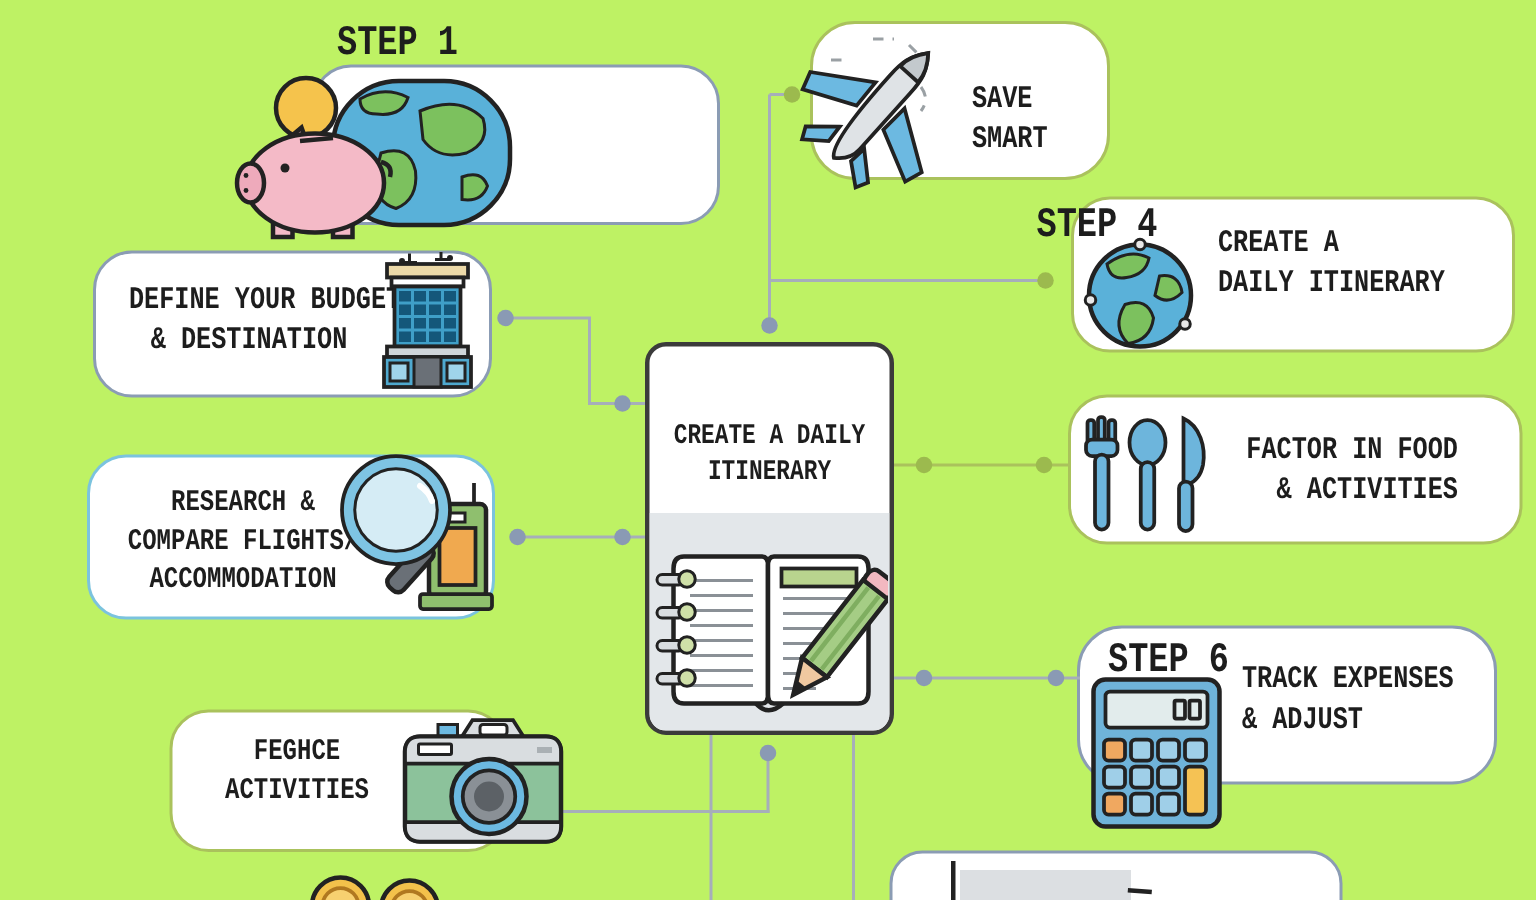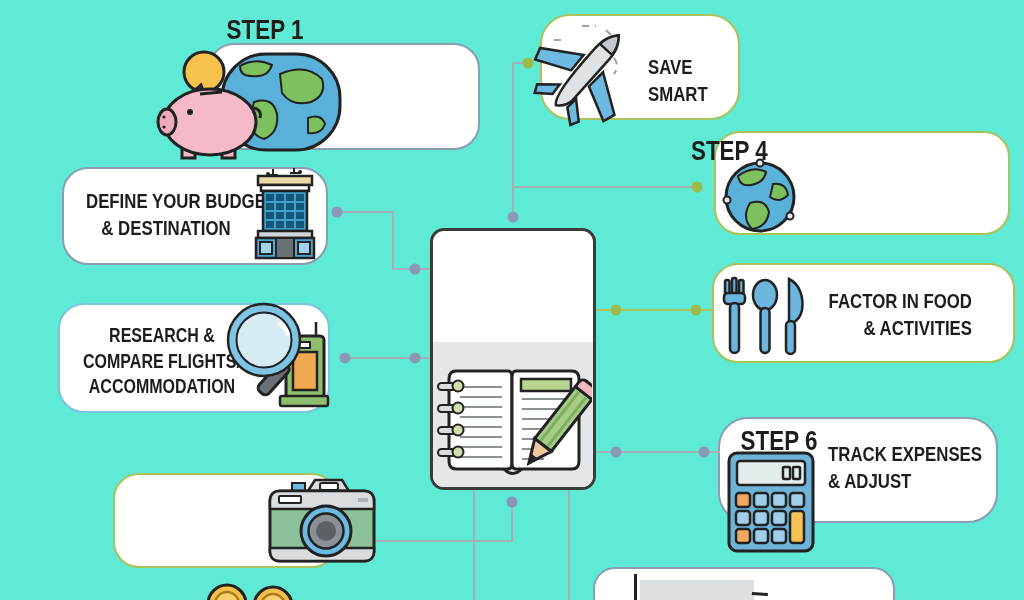--- a/index.html
+++ b/index.html
@@ -1,17 +1,17 @@
 <!DOCTYPE html>
 <html><head>
 <meta charset="utf-8">
 <style>
   html,body{margin:0;padding:0;}
-  #stage{position:relative;width:1024px;height:600px;background:#5eead4;overflow:hidden;
-         font-family:Liberation Sans, sans-serif;color:#1d1d1d;}
+  #stage{position:relative;width:1024px;height:600px;background:#bef264;overflow:hidden;
+         font-family:Liberation Mono, monospace;color:#1d1d1d;}
   .card{position:absolute;background:#fff;border:2.5px solid #8b9cb4;border-radius:26px;box-sizing:border-box;}
   .b-green{border-color:#aac25c;}
   .b-cyan{border-color:#7bc3de;}
   .b-dark{border-color:#3b3b3b;border-width:3px;border-radius:14px;overflow:hidden;}
   .txt{position:absolute;font-weight:700;line-height:1.28;z-index:5;}
   .cx{transform:scaleX(0.8);transform-origin:50% 50%;}
   .cxl{transform:scaleX(0.8);transform-origin:0 50%;}
   .step-label{font-size:28px;letter-spacing:0px;}
   .body-txt{font-size:21px;}
   .txt span{display:block;white-space:nowrap;}
@@ -88,42 +88,60 @@
   </div>
 
   <div class="txt" style="left:62px;top:323px;width:200px;text-align:center;font-size:20px;">
     <div class="cx">
       <span>RESEARCH &amp;</span>
       <span>COMPARE FLIGHTS/</span>
       <span>ACCOMMODATION</span>
     </div>
   </div>
 
+  <div class="txt" style="left:426px;top:278px;width:174px;text-align:center;font-size:19px;z-index:8;">
+    <div class="cx">
+      <span>CREATE A DAILY</span>
+      <span>ITINERARY</span>
+    </div>
+  </div>
 
   <div class="txt step-label" style="left:691px;top:133px;width:110px;text-align:left;z-index:8;">
     <div class="cxl">STEP 4</div>
+  </div>
+  <div class="txt body-txt" style="left:812px;top:150px;width:195px;text-align:left;">
+    <div class="cxl">
+      <span>CREATE A</span>
+      <span>DAILY ITINERARY</span>
+    </div>
   </div>
 
   <div class="txt body-txt" style="left:824px;top:288px;width:185px;text-align:right;">
     <div class="cxl">
       <span>FACTOR IN FOOD</span>
       <span>&amp; ACTIVITIES</span>
     </div>
   </div>
 
   <div class="txt step-label" style="left:735px;top:423px;width:110px;text-align:center;z-index:8;">
     <div class="cxl">STEP 6</div>
   </div>
   <div class="txt body-txt" style="left:828px;top:441px;width:175px;text-align:left;">
     <div class="cxl">
       <span>TRACK EXPENSES</span>
       <span>&amp; ADJUST</span>
     </div>
   </div>
 
+  <div class="txt" style="left:128px;top:489px;width:140px;text-align:center;font-size:20px;">
+    <div class="cx">
+      <span>FEGHCE</span>
+      <span>ACTIVITIES</span>
+    </div>
+  </div>
 
   <div class="icon" style="left:156px;top:44px;width:186px;height:120px;">
     <svg width="186" height="120" viewBox="0 0 186 120">
       <rect x="66" y="10" width="118" height="96" rx="44" fill="#59b1d9" stroke="#222" stroke-width="3"></rect>
       <path d="M84 22 q16 -9 32 -1 q-4 13 -21 11 q-11 0 -11 -10 z" fill="#7cc15e" stroke="#222" stroke-width="2"></path>
       <path d="M124 30 q26 -11 42 5 q5 16 -11 23 q-19 5 -29 -9 z" fill="#7cc15e" stroke="#222" stroke-width="2"></path>
       <path d="M98 58 q19 -6 23 12 q2 19 -13 25 q-14 -4 -14 -21 z" fill="#7cc15e" stroke="#222" stroke-width="2"></path>
       <path d="M152 74 q13 -5 17 6 q-4 11 -17 9 z" fill="#7cc15e" stroke="#222" stroke-width="2"></path>
       <circle cx="48" cy="28" r="20" fill="#f5c34c" stroke="#222" stroke-width="3"></circle>
       <path d="M32 52 l13 -11 l5 14 z" fill="#f4bac7" stroke="#222" stroke-width="3"></path>

